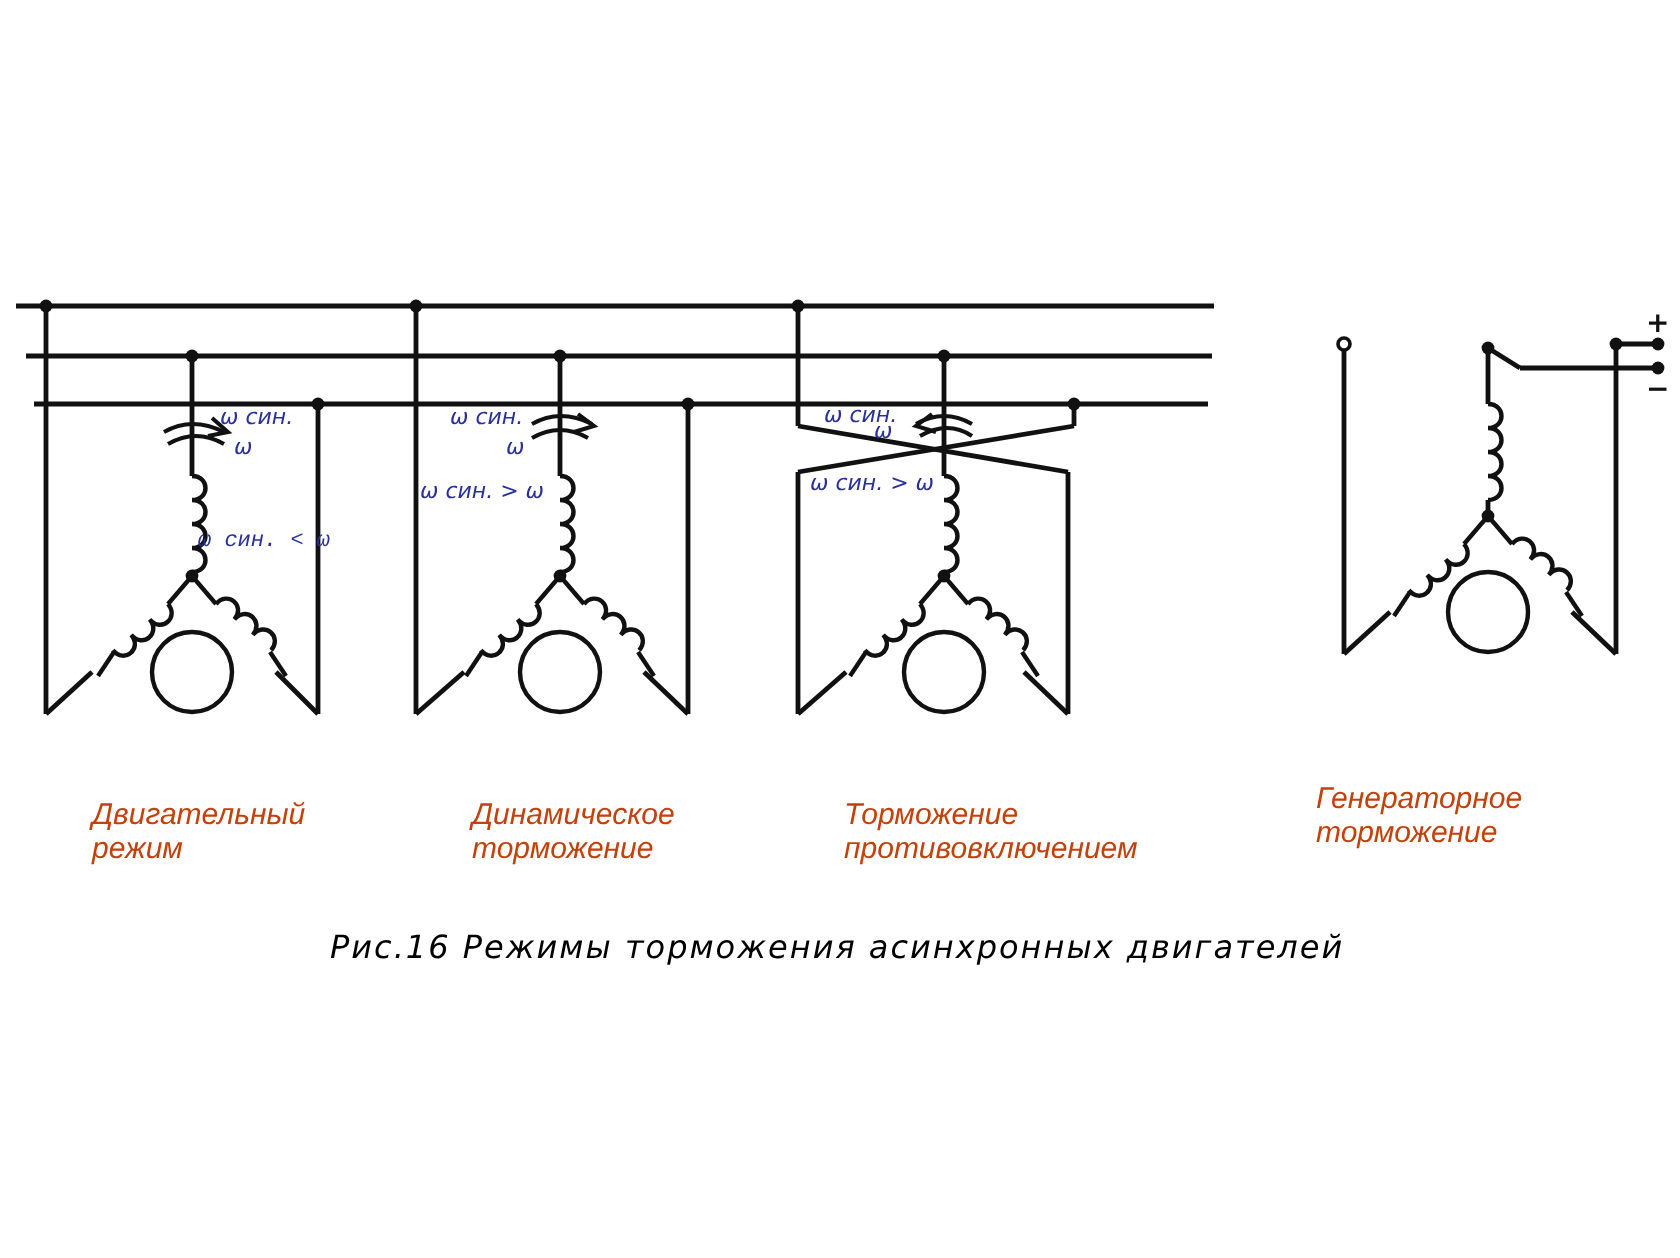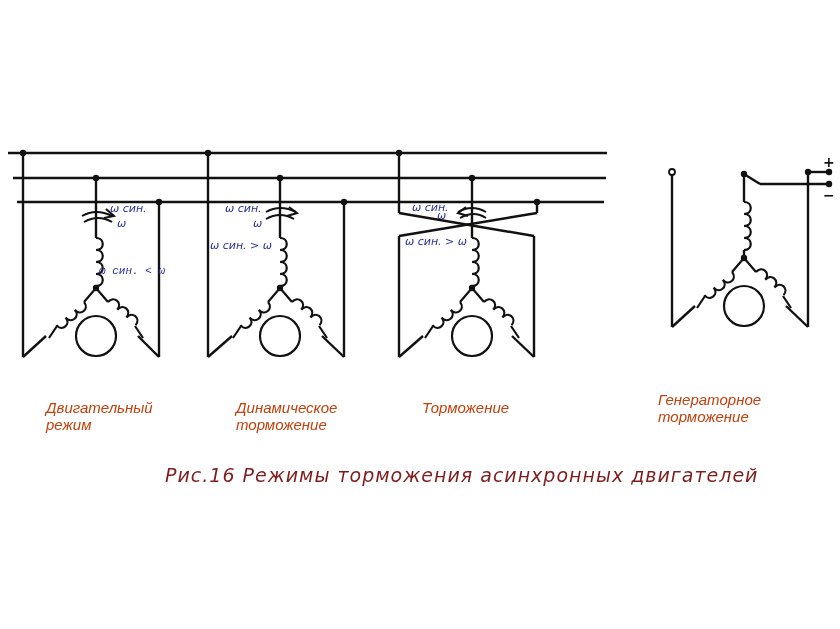--- a/index.html
+++ b/index.html
@@ -1,20 +1,20 @@
 <!DOCTYPE html>
 <html><head>
 <meta charset="utf-8">
 <style>
   html, body { margin:0; padding:0; background:#ffffff; }
   body { width:840px; height:629px; position:relative; overflow:hidden; font-family:"Liberation Sans", sans-serif; }
   svg.diagram { position:absolute; left:0; top:0; }
   .lbl { position:absolute; color:#c2410c; font-style:italic; font-size:15px; line-height:17px; font-family:"Liberation Sans", sans-serif; white-space:nowrap; }
   .omega { position:absolute; color:#2a2f9a; font-style:italic; font-size:11px; line-height:12px; font-family:"DejaVu Sans", sans-serif; white-space:nowrap; }
-  .caption { position:absolute; left:165px; top:464px; color:#7f1d1d; font-style:italic; font-size:19px; letter-spacing:1px; font-family:"DejaVu Sans", sans-serif; white-space:nowrap; }
+  .caption { position:absolute; left:165px; top:464px; color:#000000; font-style:italic; font-size:16px; letter-spacing:1px; font-family:"DejaVu Sans", sans-serif; white-space:nowrap; }
   .sign { position:absolute; color:#111; font-size:14px; font-weight:bold; font-family:"DejaVu Sans", sans-serif; }
 </style>
 </head>
 <body>
 
 <svg class="diagram" width="840" height="629" viewBox="0 0 840 629">
   <defs>
 
     <path id="coilV" d="M0,0 c9,0 9,12 0,12 c9,0 9,12 0,12 c9,0 9,12 0,12 c9,0 9,12 0,12" fill="none" stroke="#111" stroke-width="2.2"></path>
 
@@ -154,19 +154,20 @@
 <div class="lbl" style="left:46px;top:399px;">
   <div>Двигательный</div>
   <div>режим</div>
 </div>
 <div class="lbl" style="left:236px;top:399px;">
   <div>Динамическое</div>
   <div>торможение</div>
 </div>
 <div class="lbl" style="left:422px;top:399px;">
   <div>Торможение</div>
+  <div>противовключением</div>
 </div>
 <div class="lbl" style="left:658px;top:391px;">
   <div>Генераторное</div>
   <div>торможение</div>
 </div>
 
 <div class="caption">Рис.16 Режимы торможения асинхронных двигателей</div>
 
 </body></html>

